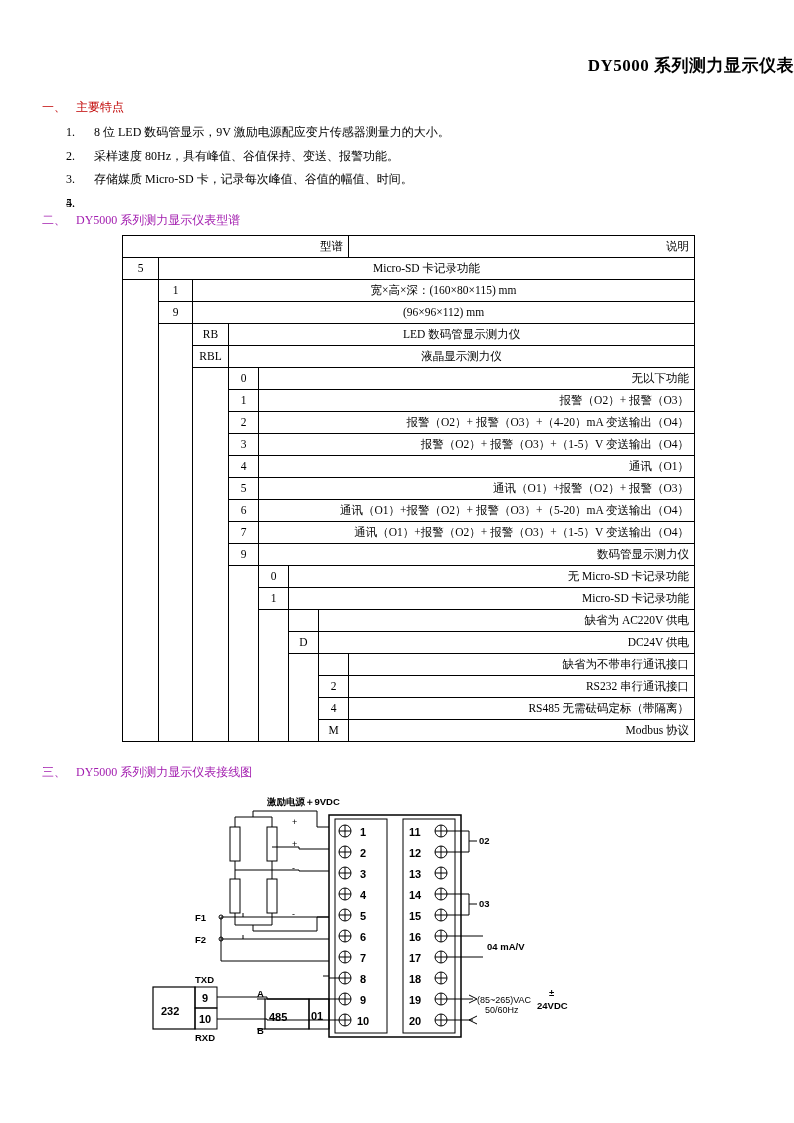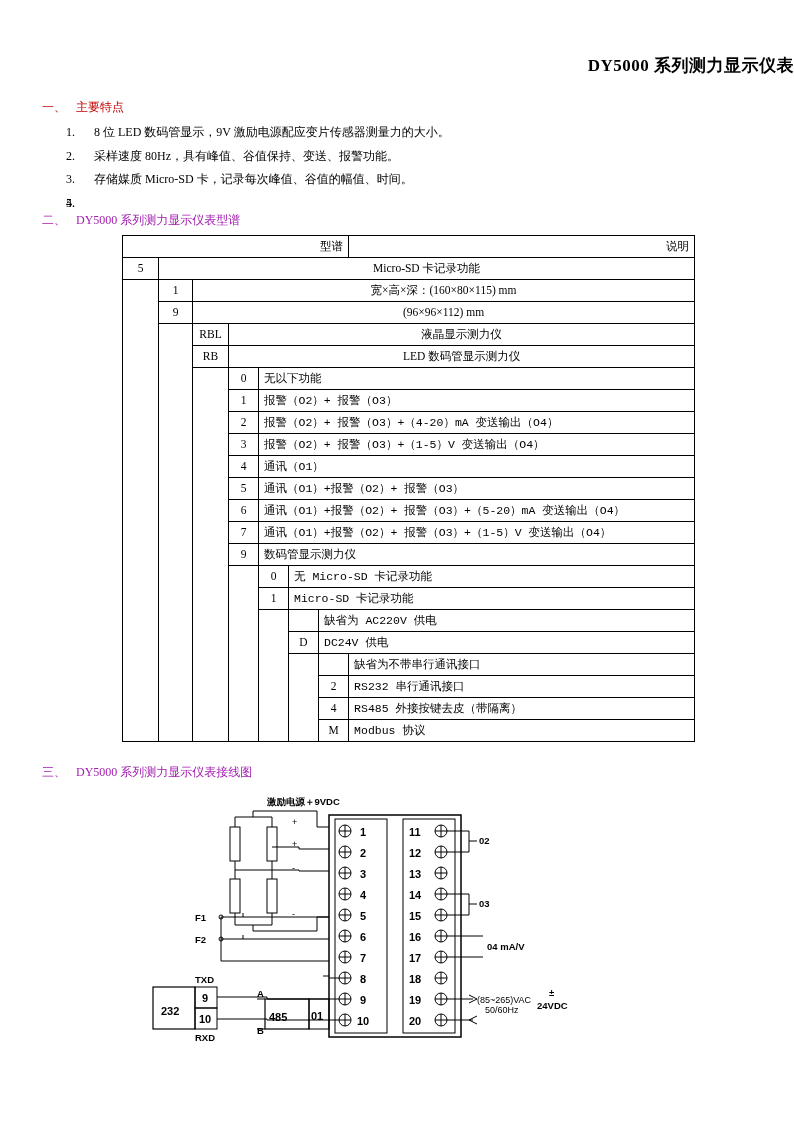--- a/index.html
+++ b/index.html
@@ -75,21 +75,21 @@
     padding: 2px 5px;
     height: 17px;
     vertical-align: middle;
     font-weight: normal;
   }
   table.model th {
     text-align: right;
     font-weight: normal;
   }
   td.c { text-align: center; }
-  td.l { text-align: left; font-family: Liberation Mono, monospace; }
+  td.l { text-align: right; }
   td.blank { border: 1px solid #000; }
   .nb-t { border-top: none !important; }
   .nb-b { border-bottom: none !important; }
 
   
   col.c1 { width: 36px; }
   col.c2 { width: 34px; }
   col.c3 { width: 36px; }
   col.c4 { width: 30px; }
   col.c5 { width: 30px; }
@@ -160,29 +160,29 @@
       </tr>
       <tr>
         <td class="blank nb-t nb-b"></td>
         <td class="c">9</td>
         <td class="c" colspan="6">(96×96×112) mm</td>
       </tr>
 
       <tr>
         <td class="blank nb-t nb-b"></td>
         <td class="blank nb-t nb-b"></td>
+        <td class="c">RB</td>
+        <td class="c" colspan="5">LED 数码管显示测力仪</td>
+      </tr>
+      <tr>
+        <td class="blank nb-t nb-b"></td>
+        <td class="blank nb-t nb-b"></td>
         <td class="c">RBL</td>
         <td class="c" colspan="5">液晶显示测力仪</td>
       </tr>
-      <tr>
-        <td class="blank nb-t nb-b"></td>
-        <td class="blank nb-t nb-b"></td>
-        <td class="c">RB</td>
-        <td class="c" colspan="5">LED 数码管显示测力仪</td>
-      </tr>
 
       <tr>
         <td class="blank nb-t nb-b"></td>
         <td class="blank nb-t nb-b"></td>
         <td class="blank nb-t nb-b"></td>
         <td class="c">0</td>
         <td class="l" colspan="4">无以下功能</td>
       </tr>
       <tr>
         <td class="blank nb-t nb-b"></td>
@@ -298,21 +298,21 @@
         <td class="l">RS232 串行通讯接口</td>
       </tr>
       <tr>
         <td class="blank nb-t nb-b"></td>
         <td class="blank nb-t nb-b"></td>
         <td class="blank nb-t nb-b"></td>
         <td class="blank nb-t nb-b"></td>
         <td class="blank nb-t nb-b"></td>
         <td class="blank nb-t nb-b"></td>
         <td class="c">4</td>
-        <td class="l">RS485 外接按键去皮（带隔离）</td>
+        <td class="l">RS485 无需砝码定标（带隔离）</td>
       </tr>
 
       <tr>
         <td class="blank nb-t"></td>
         <td class="blank nb-t"></td>
         <td class="blank nb-t"></td>
         <td class="blank nb-t"></td>
         <td class="blank nb-t"></td>
         <td class="blank nb-t"></td>
         <td class="c">M</td>

